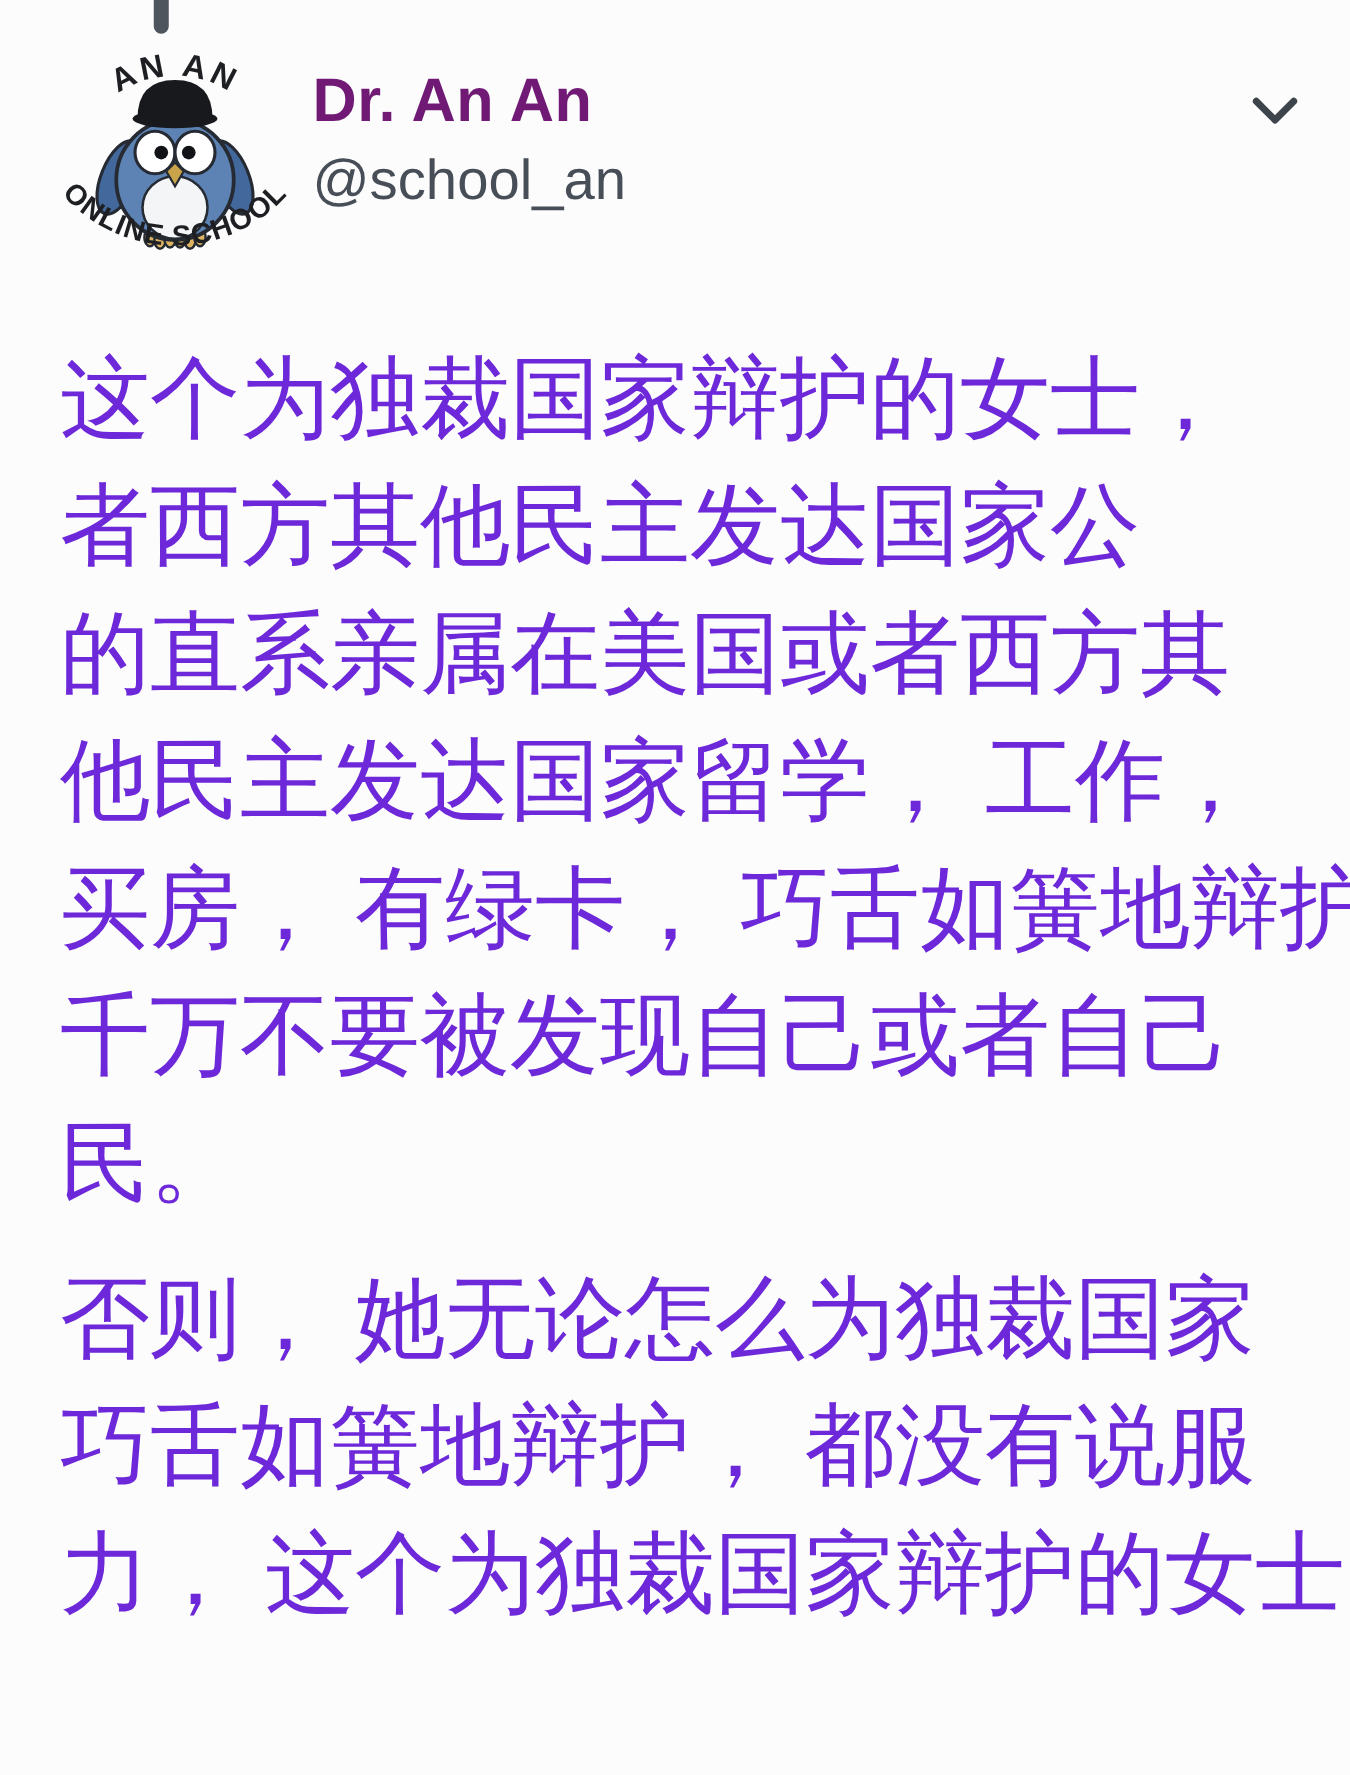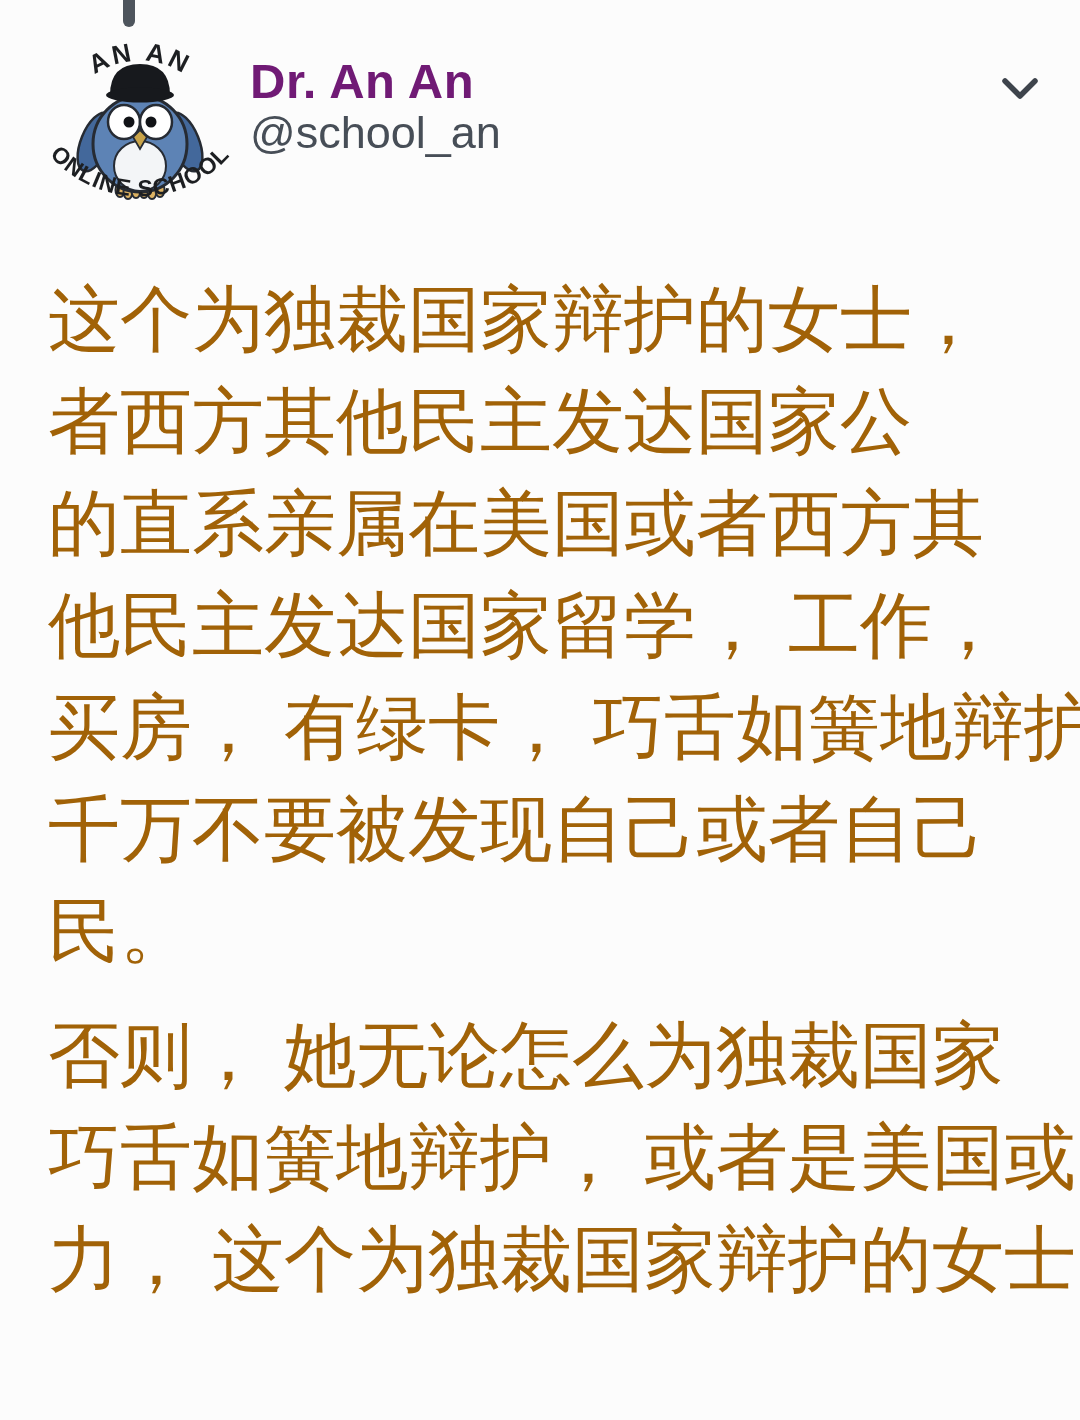--- a/index.html
+++ b/index.html
@@ -48,35 +48,36 @@
     font-weight: bold;
     color: #701a75;
     line-height: 54px;
     letter-spacing: 0.5px;
   }
   .handle {
     font-size: 45px;
     font-weight: normal;
     color: #474e57;
     line-height: 50px;
+    margin-top: 11px;
   }
   .more-btn {
     position: absolute;
     right: 40px;
     top: 76px;
     width: 40px;
     height: 30px;
     cursor: pointer;
   }
   .tweet-body {
     position: absolute;
     left: 48px;
     top: 268px;
     width: 986px;
-    color: #a16207;
+    color: #6d28d9;
     font-size: 72px;
     line-height: 102px;
     letter-spacing: 0;
   }
   .tweet-paragraph { margin: 0; }
   .tweet-paragraph + .tweet-paragraph { margin-top: 22px; }
   .tweet-line { white-space: pre; }
 </style>
 </head>
 <body>
@@ -144,18 +145,18 @@
       <div class="tweet-line">这个为独裁国家辩护的女士，</div>
       <div class="tweet-line">者西方其他民主发达国家公</div>
       <div class="tweet-line">的直系亲属在美国或者西方其</div>
       <div class="tweet-line">他民主发达国家留学， 工作，</div>
       <div class="tweet-line">买房， 有绿卡， 巧舌如簧地辩护</div>
       <div class="tweet-line">千万不要被发现自己或者自己</div>
       <div class="tweet-line">民。</div>
     </div>
     <div class="tweet-paragraph">
       <div class="tweet-line">否则， 她无论怎么为独裁国家</div>
-      <div class="tweet-line">巧舌如簧地辩护， 或者是美国或</div>
+      <div class="tweet-line">巧舌如簧地辩护， 都没有说服</div>
       <div class="tweet-line">力， 这个为独裁国家辩护的女士</div>
     </div>
   </div>
 
 </div>
 
 </body></html>

